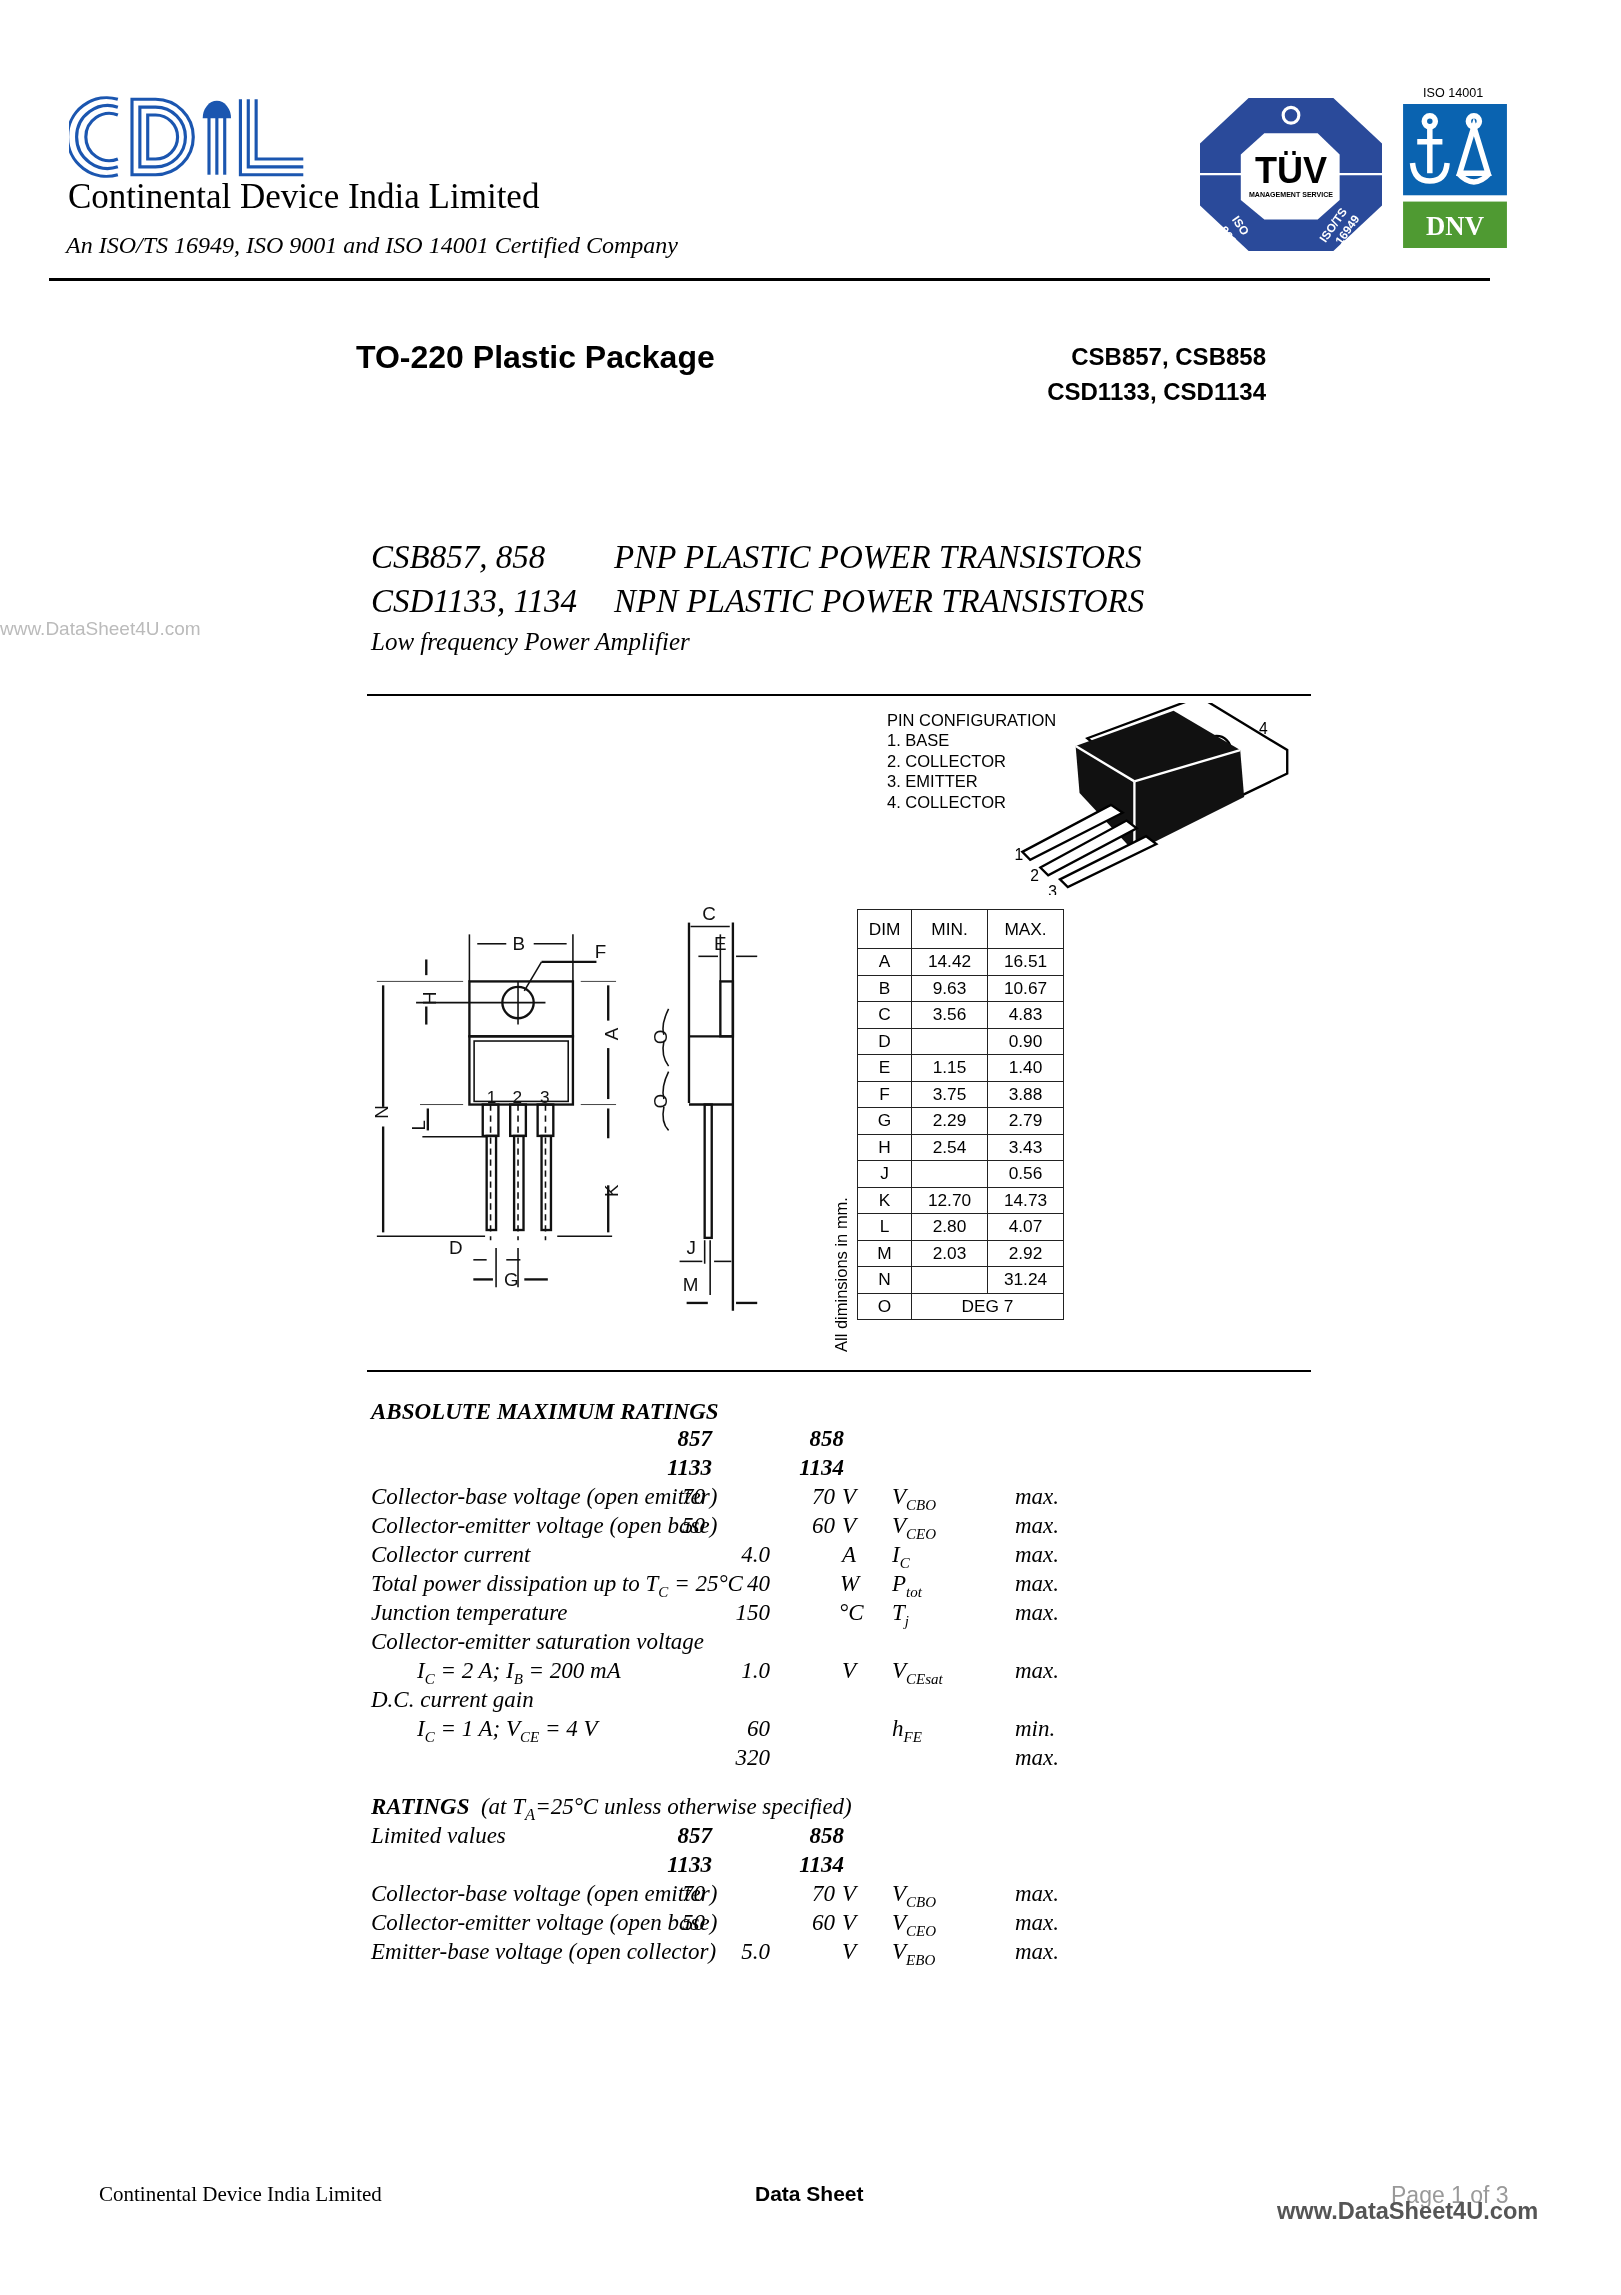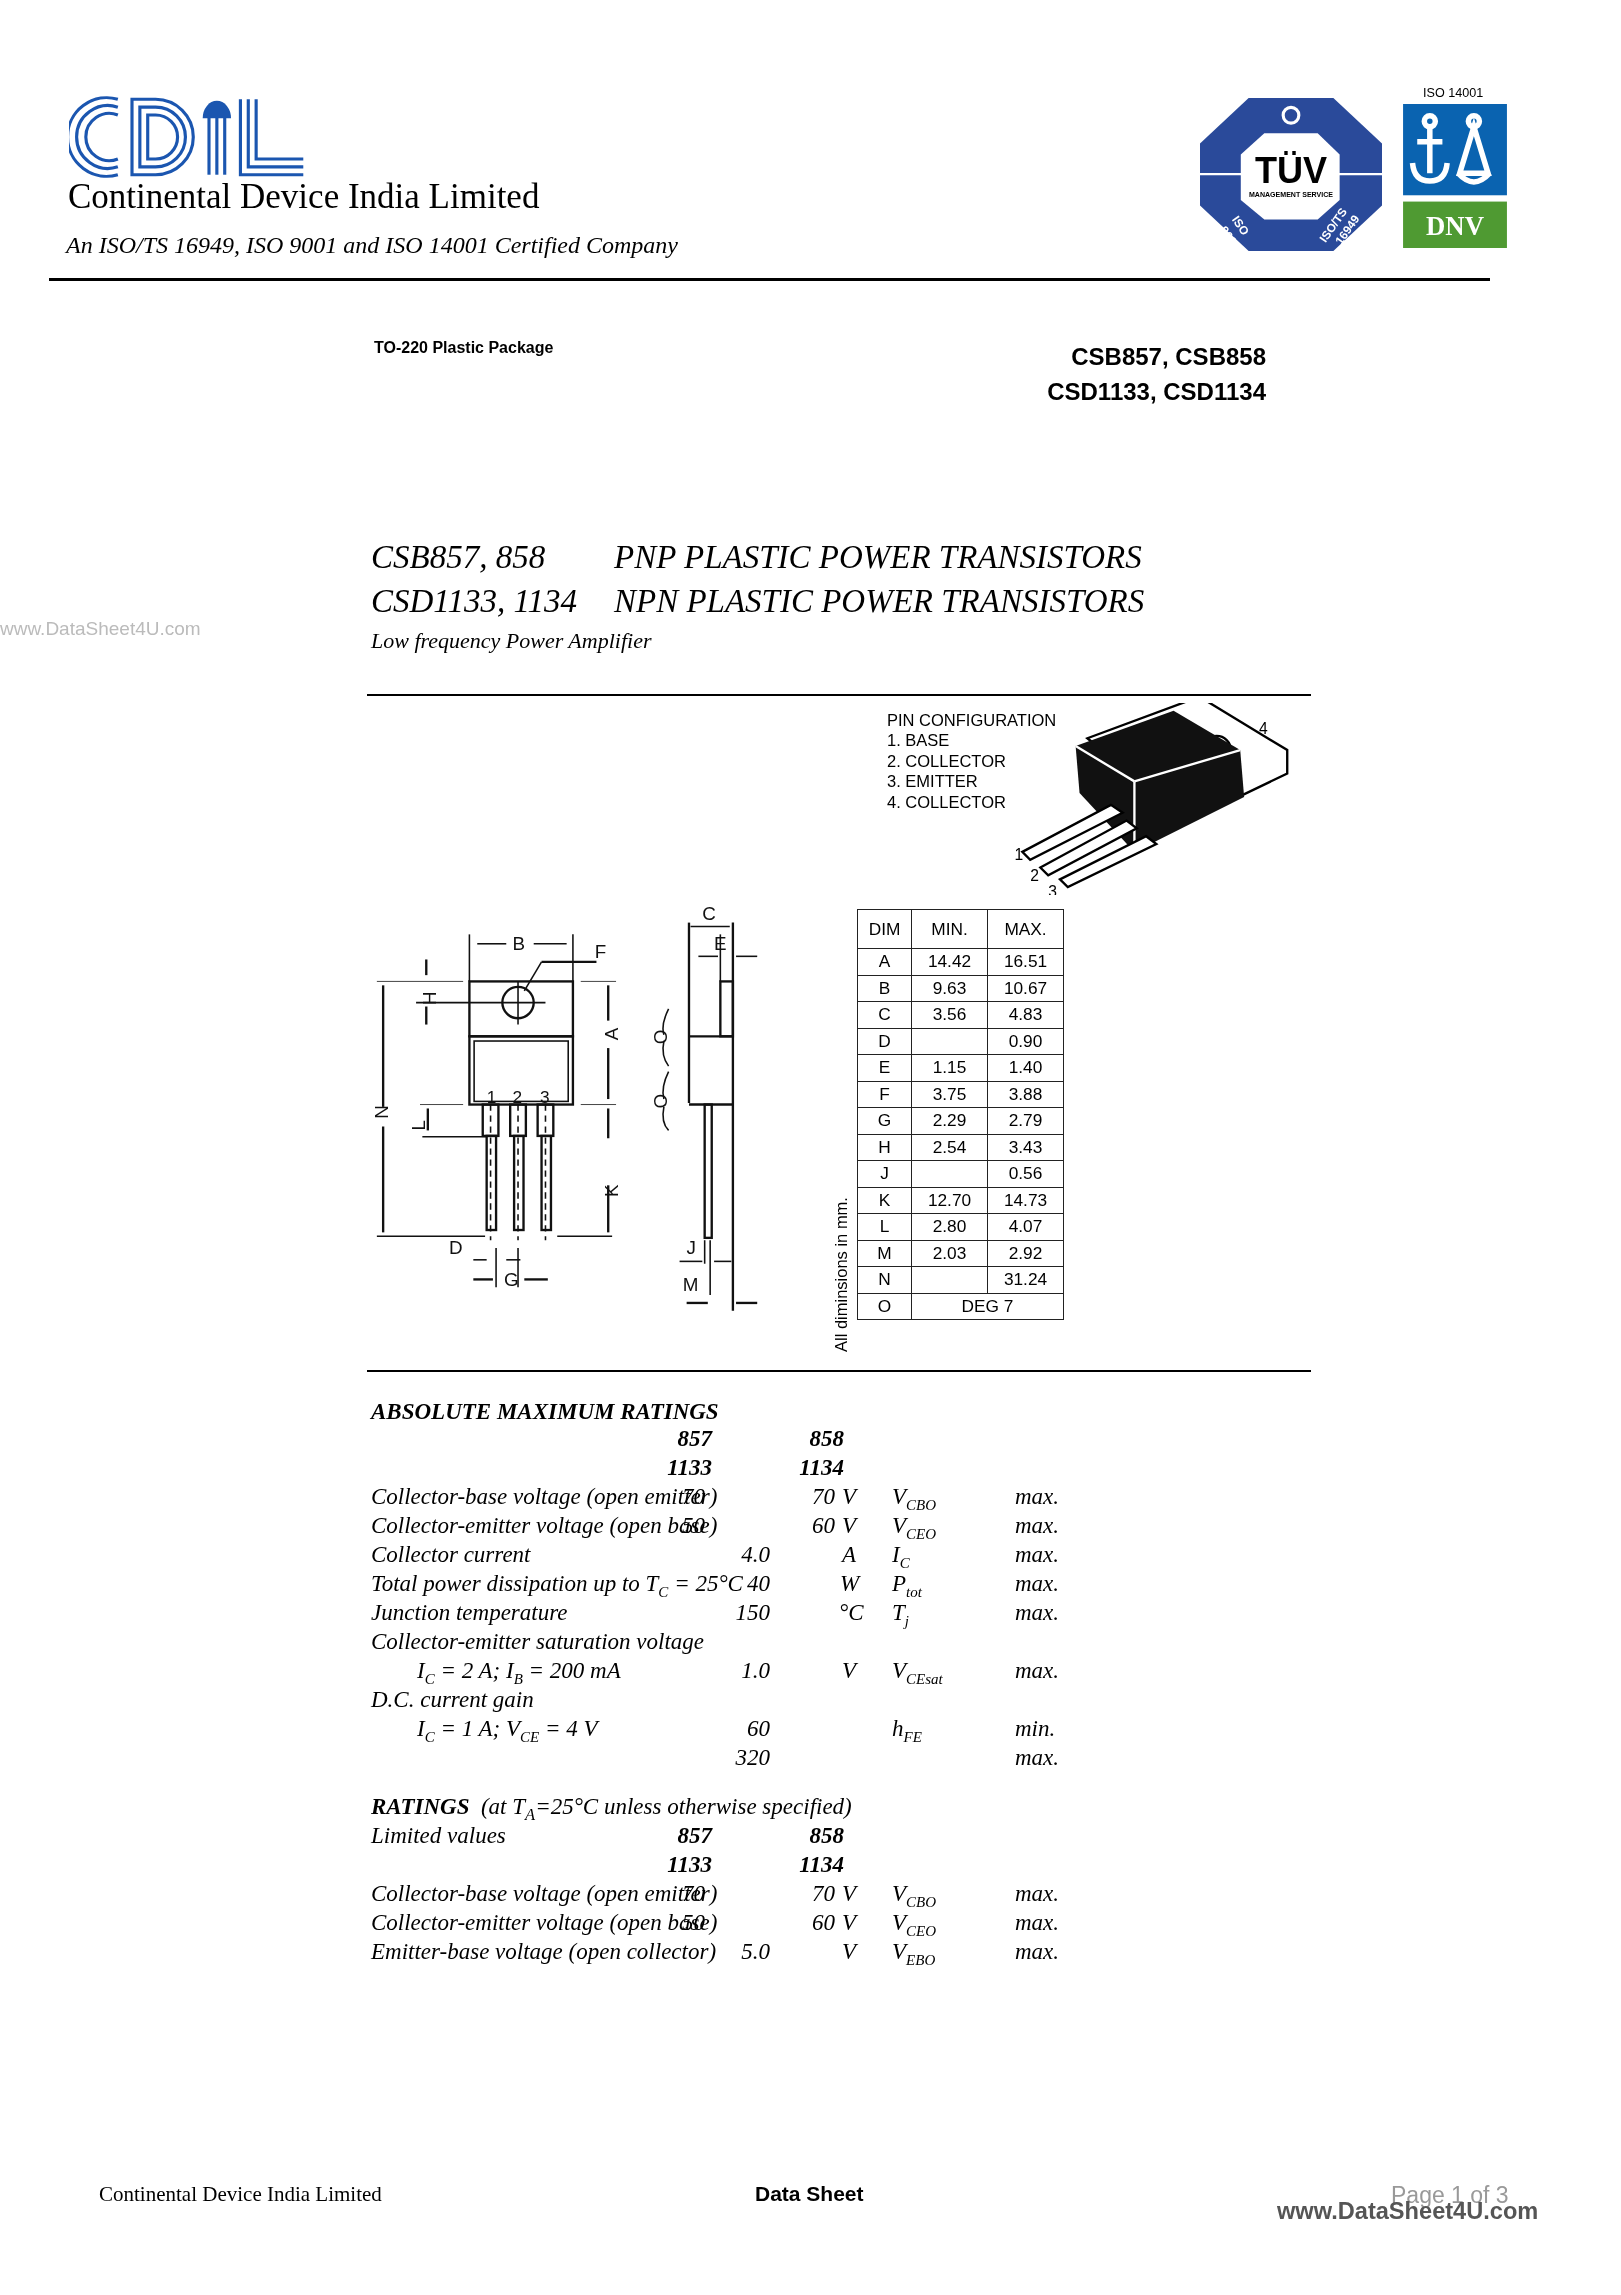--- a/index.html
+++ b/index.html
@@ -13,25 +13,25 @@
 
   
   #logo-mark { left:69px; top:93px; width:236px; height:88px; }
   #company-name { left:68px; top:177px; font-size:35px; white-space:nowrap; }
   #company-tagline { left:66px; top:232px; font-size:24px; white-space:nowrap;font-style:italic; }
   #tuv-badge { left:1200px; top:98px; width:182px; height:153px; }
   #iso14001-label { left:1423px; top:86px; font-size:12.6px;text-align:center; }
   #dnv-badge { left:1403px; top:104px; width:104px; height:144px; }
 
   
-  #package-title { left:374px; top:339px; font-size:16px; }
+  #package-title { left:356px; top:339px; font-size:32px; }
   #part-numbers { right:356px; top:339px; text-align:right; font-size:24px; line-height:35px;margin-left:28px; }
   .heading-line { font-size:33px; white-space:nowrap; }
   .heading-line span.code { display:inline-block; width:243px; }
-  #subtitle { left:371px; top:628px; font-size:22px; }
+  #subtitle { left:371px; top:628px; font-size:25px; }
 
   
   #pin-config { left:887px; top:710px; font-size:16.5px; line-height:20.4px; }
   #package-3d { left:997px; top:703px; width:314px; height:192px; }
 
   
   #mech-drawing { left:369px; top:903px; width:400px; height:447px; }
 
   
   #dims-table { left:857px; top:909px; border-collapse:collapse; font-family:"Liberation Sans","DejaVu Sans",sans-serif; font-size:17.3px; }

